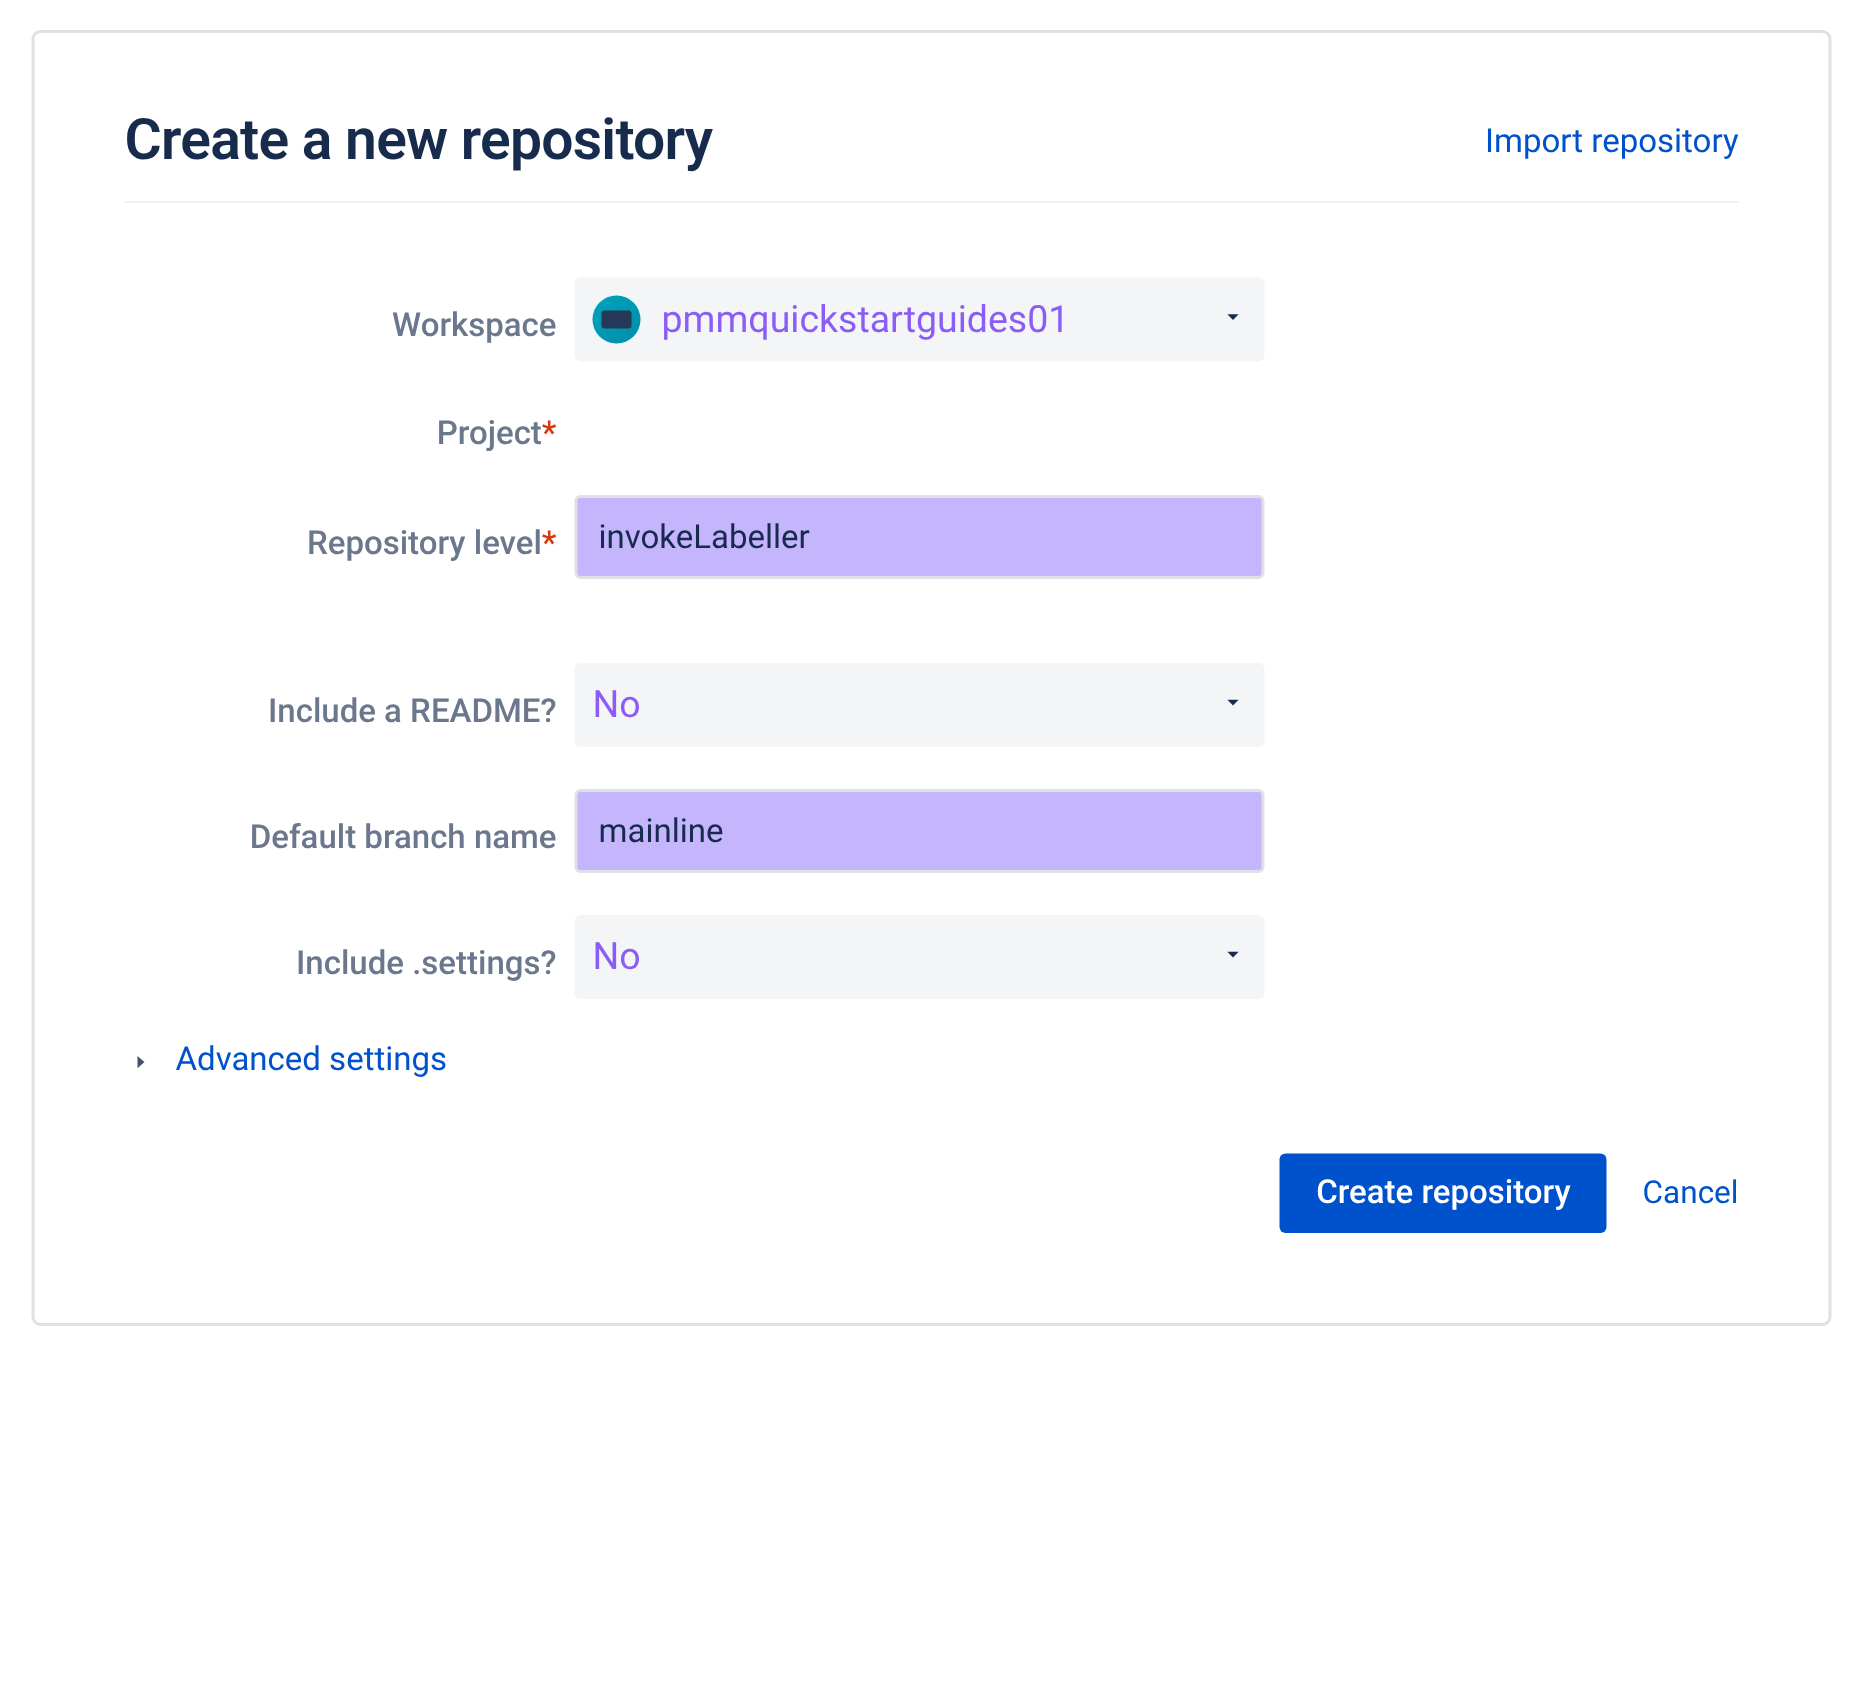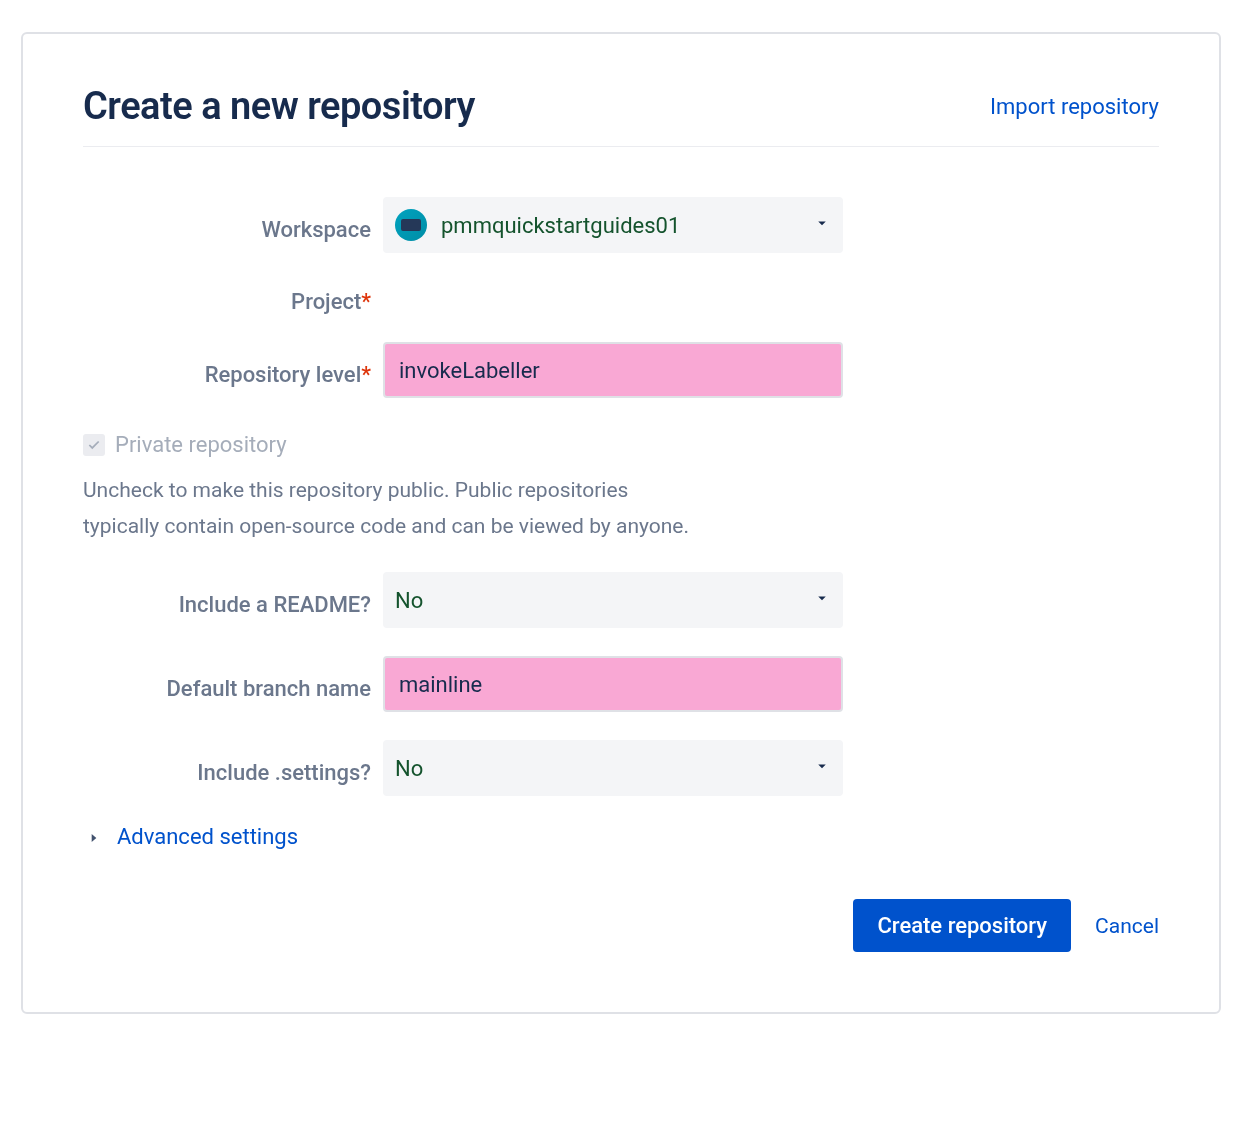--- a/index.html
+++ b/index.html
@@ -10,21 +10,21 @@
     body {
       font-family: -apple-system, BlinkMacSystemFont, "Segoe UI", Roboto, Helvetica, Arial, sans-serif;
       background: #fff;
       padding: 20px;
     }
     .card {
       border: 2px solid #dfe1e6;
       border-radius: 6px;
       padding: 50px 60px 60px 60px;
       max-width: 1200px;
-      margin: 12px auto;
+      margin: 0 auto;
     }
     .card-header {
       display: flex;
       justify-content: space-between;
       align-items: center;
       padding-bottom: 18px;
       border-bottom: 1px solid #ebecf0;
       margin-bottom: 50px;
     }
     .card-title {
@@ -102,22 +102,22 @@
       display: flex;
       align-items: center;
       justify-content: center;
     }
     .project-icon svg {
       width: 18px;
       height: 18px;
       fill: #fff;
     }
     .select-value {
-      font-size: 22px;
-      color: #14532d;
+      font-size: 25px;
+      color: #8b5cf6;
       flex: 1;
     }
     .lock-icon {
       margin-right: 18px;
     }
     .lock-icon svg {
       width: 20px;
       height: 22px;
       fill: #42526e;
     }
@@ -127,21 +127,21 @@
     .chevron-down svg {
       width: 18px;
       height: 18px;
       fill: #172b4d;
     }
     .text-input {
       width: 100%;
       height: 56px;
       border: 2px solid #dfe1e6;
       border-radius: 4px;
-      background: #f9a8d4;
+      background: #c4b5fd;
       padding: 0 14px;
       font-size: 22px;
       color: #172b4d;
       font-family: inherit;
     }
     .checkbox-row {
       display: flex;
       align-items: center;
       padding-top: 6px;
     }
@@ -258,31 +258,20 @@
   <div class="form-row">
     <div class="form-label">
       <span>Repository level</span><span class="required">*</span>
     </div>
     <div class="form-control-wrap">
       <input type="text" class="text-input" value="invokeLabeller" style="">
     </div>
   </div>
 
   <div class="form-row">
-    <div class="access-control">
-      <div class="checkbox-row">
-        <span class="checkbox-box">
-          <svg viewBox="0 0 24 24">
-              <polyline points="4 12 9 17 20 6"></polyline>
-            </svg>
-        </span>
-        <span class="checkbox-label">Private repository</span>
-      </div>
-      <div class="help-text">Uncheck to make this repository public. Public repositories typically contain open-source code and can be viewed by anyone.</div>
-    </div>
   </div>
 
   <div class="form-row">
     <div class="form-label">Include a README?</div>
     <div class="form-control-wrap">
       <div class="select-box">
         <span class="select-value">No</span>
         <span class="chevron-down">
           <svg viewBox="0 0 24 24">
               <path d="M7 10l5 5 5-5z"></path>

